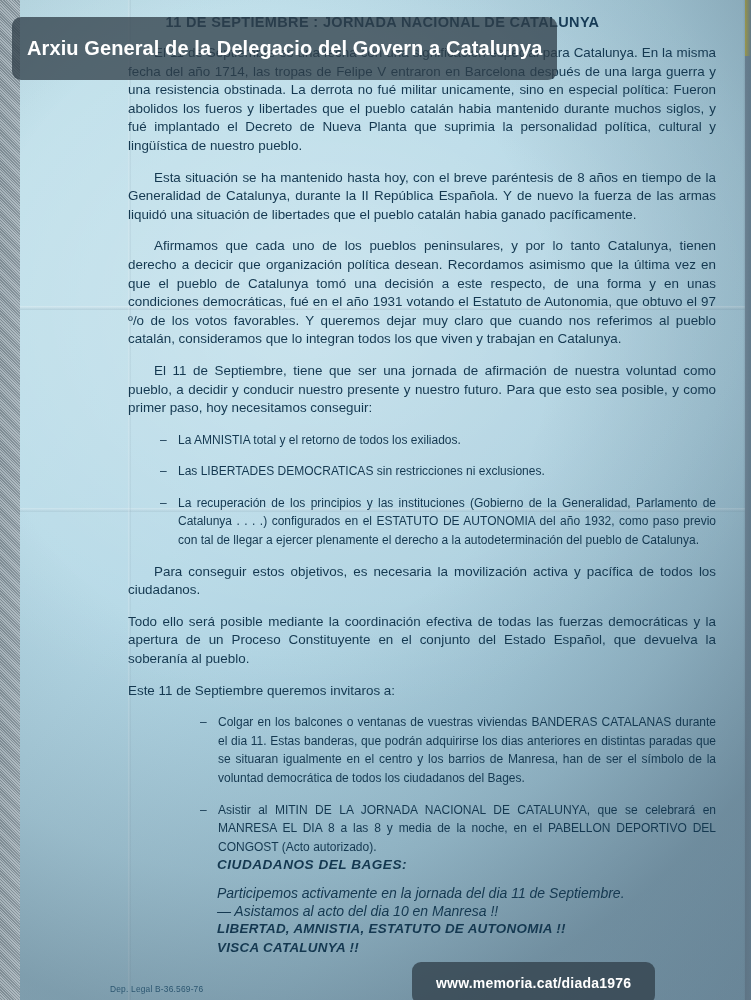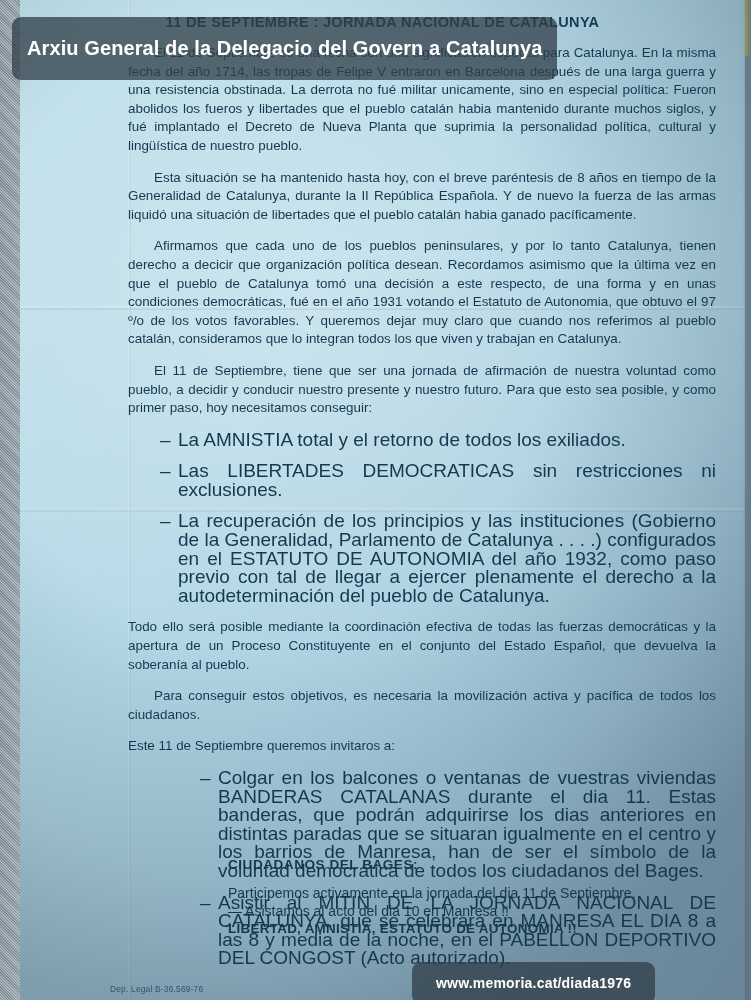--- a/index.html
+++ b/index.html
@@ -119,39 +119,40 @@
   p.para.noindent { text-indent: 0; }
 
   ul.dashlist {
     list-style: none;
     margin: 0 0 13px 0;
     padding: 0 0 0 32px;
   }
   ul.dashlist li {
     position: relative;
     margin: 0 0 13px 0;
-    font-size: 19px;
+    font-size: 12px;
     line-height: 18.6px;
     text-align: justify;
     padding-left: 18px;
     color: #143850;
   }
   ul.dashlist li::before {
     content: "\2013";
     position: absolute;
     left: 0; top: 0;
   }
   ul.dashlist.deep { padding-left: 72px; }
 
   
   #closing {
     position: absolute;
-    left: 208px; top: 857px;
+    left: 197px; top: 857px;
     width: 470px;
     color: #143850;
+    font-style: italic;
   }
   #closing-heading {
     font-size: 13.6px;
     font-weight: bold;
     letter-spacing: .5px;
     margin-bottom: 13px;
   }
   #closing .cl-line {
     font-size: 14px;
     line-height: 17.5px;
@@ -221,36 +222,37 @@
       <p class="para">Esta situación se ha mantenido hasta hoy, con el breve paréntesis de 8 años en tiempo de la Generalidad de Catalunya, durante la II República Española. Y de nuevo la fuerza de las armas liquidó una situación de libertades que el pueblo catalán habia ganado pacíficamente.</p>
       <p class="para">Afirmamos que cada uno de los pueblos peninsulares, y por lo tanto Catalunya, tienen derecho a decicir que organización política desean. Recordamos asimismo que la última vez en que el pueblo de Catalunya tomó una decisión a este respecto, de una forma y en unas condiciones democráticas, fué en el año 1931 votando el Estatuto de Autonomia, que obtuvo el 97 º/o de los votos favorables. Y queremos dejar muy claro que cuando nos referimos al pueblo catalán, consideramos que lo integran todos los que viven y trabajan en Catalunya.</p>
       <p class="para">El 11 de Septiembre, tiene que ser una jornada de afirmación de nuestra voluntad como pueblo, a decidir y conducir nuestro presente y nuestro futuro. Para que esto sea posible, y como primer paso, hoy necesitamos conseguir:</p>
 
       <ul class="dashlist">
         <li>La AMNISTIA total y el retorno de todos los exiliados.</li>
         <li>Las LIBERTADES DEMOCRATICAS sin restricciones ni exclusiones.</li>
         <li>La recuperación de los principios y las instituciones (Gobierno de la Generalidad, Parlamento de Catalunya . . . .) configurados en el ESTATUTO DE AUTONOMIA del año 1932, como paso previo con tal de llegar a ejercer plenamente el derecho a la autodeterminación del pueblo de Catalunya.</li>
       </ul>
 
+      <p class="para">Para conseguir estos objetivos, es necesaria la movilización activa y pacífica de todos los ciudadanos.</p>
       <p class="para noindent">Todo ello será posible mediante la coordinación efectiva de todas las fuerzas democráticas y la apertura de un Proceso Constituyente en el conjunto del Estado Español, que devuelva la soberanía al pueblo.</p>
-      <p class="para">Para conseguir estos objetivos, es necesaria la movilización activa y pacífica de todos los ciudadanos.</p>
       <p class="para noindent">Este 11 de Septiembre queremos invitaros a:</p>
 
       <ul class="dashlist deep">
         <li>Colgar en los balcones o ventanas de vuestras viviendas BANDERAS CATALANAS durante el dia 11. Estas banderas, que podrán adquirirse los dias anteriores en distintas paradas que se situaran igualmente en el centro y los barrios de Manresa, han de ser el símbolo de la voluntad democrática de todos los ciudadanos del Bages.</li>
         <li>Asistir al MITIN DE LA JORNADA NACIONAL DE CATALUNYA, que se celebrará en MANRESA EL DIA 8 a las 8 y media de la noche, en el PABELLON DEPORTIVO DEL CONGOST (Acto autorizado).</li>
       </ul>
 
     </div>
 
     <div id="closing">
       <div id="closing-heading">CIUDADANOS DEL BAGES:</div>
       <div class="cl-line">Participemos activamente en la jornada del dia 11 de Septiembre.</div>
       <div class="cl-line">— Asistamos al acto del dia 10 en Manresa !!</div>
       <div class="cl-bold">LIBERTAD, AMNISTIA, ESTATUTO DE AUTONOMIA !!</div>
+      <div class="cl-bold">VISCA CATALUNYA !!</div>
     </div>
 
     <div id="legal">Dep. Legal B-36.569-76</div>
 
   </div>
 
   <div id="vignette"></div>
   <div id="left-border"></div>
   <div id="right-border"></div>
 

